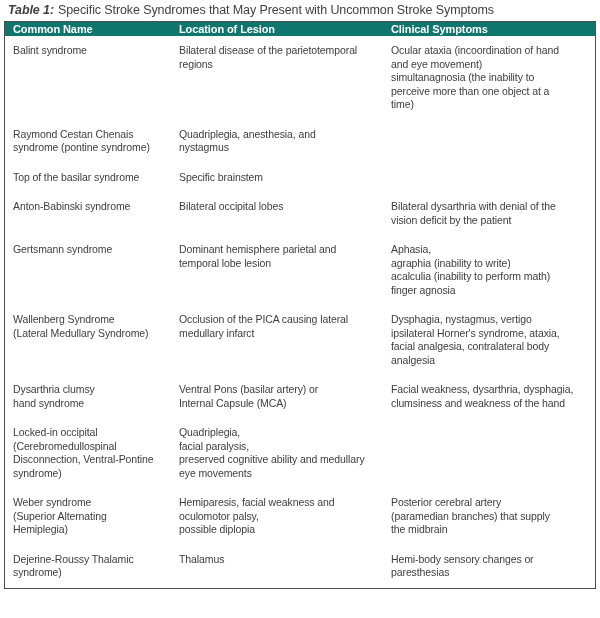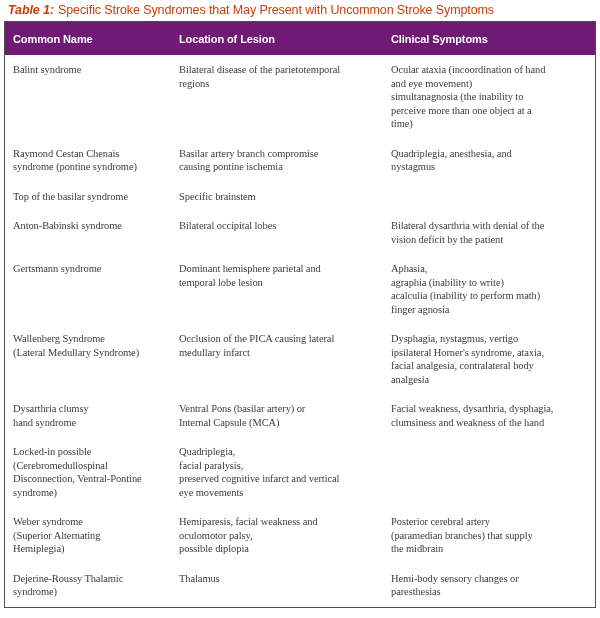--- a/index.html
+++ b/index.html
@@ -12,54 +12,53 @@
     font-family: "Liberation Sans", "DejaVu Sans", sans-serif;
   }
   .page {
     width: 600px;
     height: 618px;
     box-sizing: border-box;
   }
   .caption {
     padding: 3px 8px 4px 8px;
     font-size: 12.5px;
-    color: #c2410c;
+    color: #404040;
     letter-spacing: -0.1px;
     white-space: nowrap;
   }
   .caption .caption-label {
     font-weight: bold;
     font-style: italic;
     margin-right: 4px;
   }
   .stroke-table {
     margin: 0 4px;
     border: 1.5px solid #4d4d4d;
     box-sizing: border-box;
   }
   .thead {
     display: grid;
     grid-template-columns: 166px 212px 1fr;
-    background: #701a75;
+    background: #0f766e;
     color: #ffffff;
-    height: 33px;
+    height: 14px;
     align-items: center;
   }
   .thead .th {
     font-size: 11px;
     font-weight: bold;
     padding-left: 8px;
     letter-spacing: -0.1px;
     white-space: nowrap;
     overflow: hidden;
   }
   .tbody .tr {
     display: grid;
     grid-template-columns: 166px 212px 1fr;
-    font-family: Liberation Serif, serif;
   }
   .tbody .td {
     font-size: 10.5px;
     line-height: 13.5px;
     color: #3d3d3d;
     padding: 8px 4px 8px 8px;
     white-space: pre-line;
     letter-spacing: -0.1px;
     box-sizing: border-box;
   }
@@ -90,22 +89,20 @@
         <div class="td">Ocular ataxia (incoordination of hand
 and eye movement)
 simultanagnosia (the inability to
 perceive more than one object at a
 time)</div>
       </div>
 
       <div class="tr">
         <div class="td">Raymond Cestan Chenais
 syndrome (pontine syndrome)</div>
-        <div class="td">Basilar artery branch compromise
-causing pontine ischemia</div>
         <div class="td">Quadriplegia, anesthesia, and
 nystagmus</div>
       </div>
 
       <div class="tr">
         <div class="td">Top of the basilar syndrome</div>
         <div class="td">Specific brainstem</div>
       </div>
 
       <div class="tr">
@@ -139,27 +136,27 @@
       <div class="tr">
         <div class="td">Dysarthria clumsy
 hand syndrome</div>
         <div class="td">Ventral Pons (basilar artery) or
 Internal Capsule (MCA)</div>
         <div class="td">Facial weakness, dysarthria, dysphagia,
 clumsiness and weakness of the hand</div>
       </div>
 
       <div class="tr">
-        <div class="td">Locked-in possible
+        <div class="td">Locked-in occipital
 (Cerebromedullospinal
 Disconnection, Ventral-Pontine
 syndrome)</div>
         <div class="td">Quadriplegia,
 facial paralysis,
-preserved cognitive infarct and vertical
+preserved cognitive ability and medullary
 eye movements</div>
       </div>
 
       <div class="tr">
         <div class="td">Weber syndrome
 (Superior Alternating
 Hemiplegia)</div>
         <div class="td">Hemiparesis, facial weakness and
 oculomotor palsy,
 possible diplopia</div>

